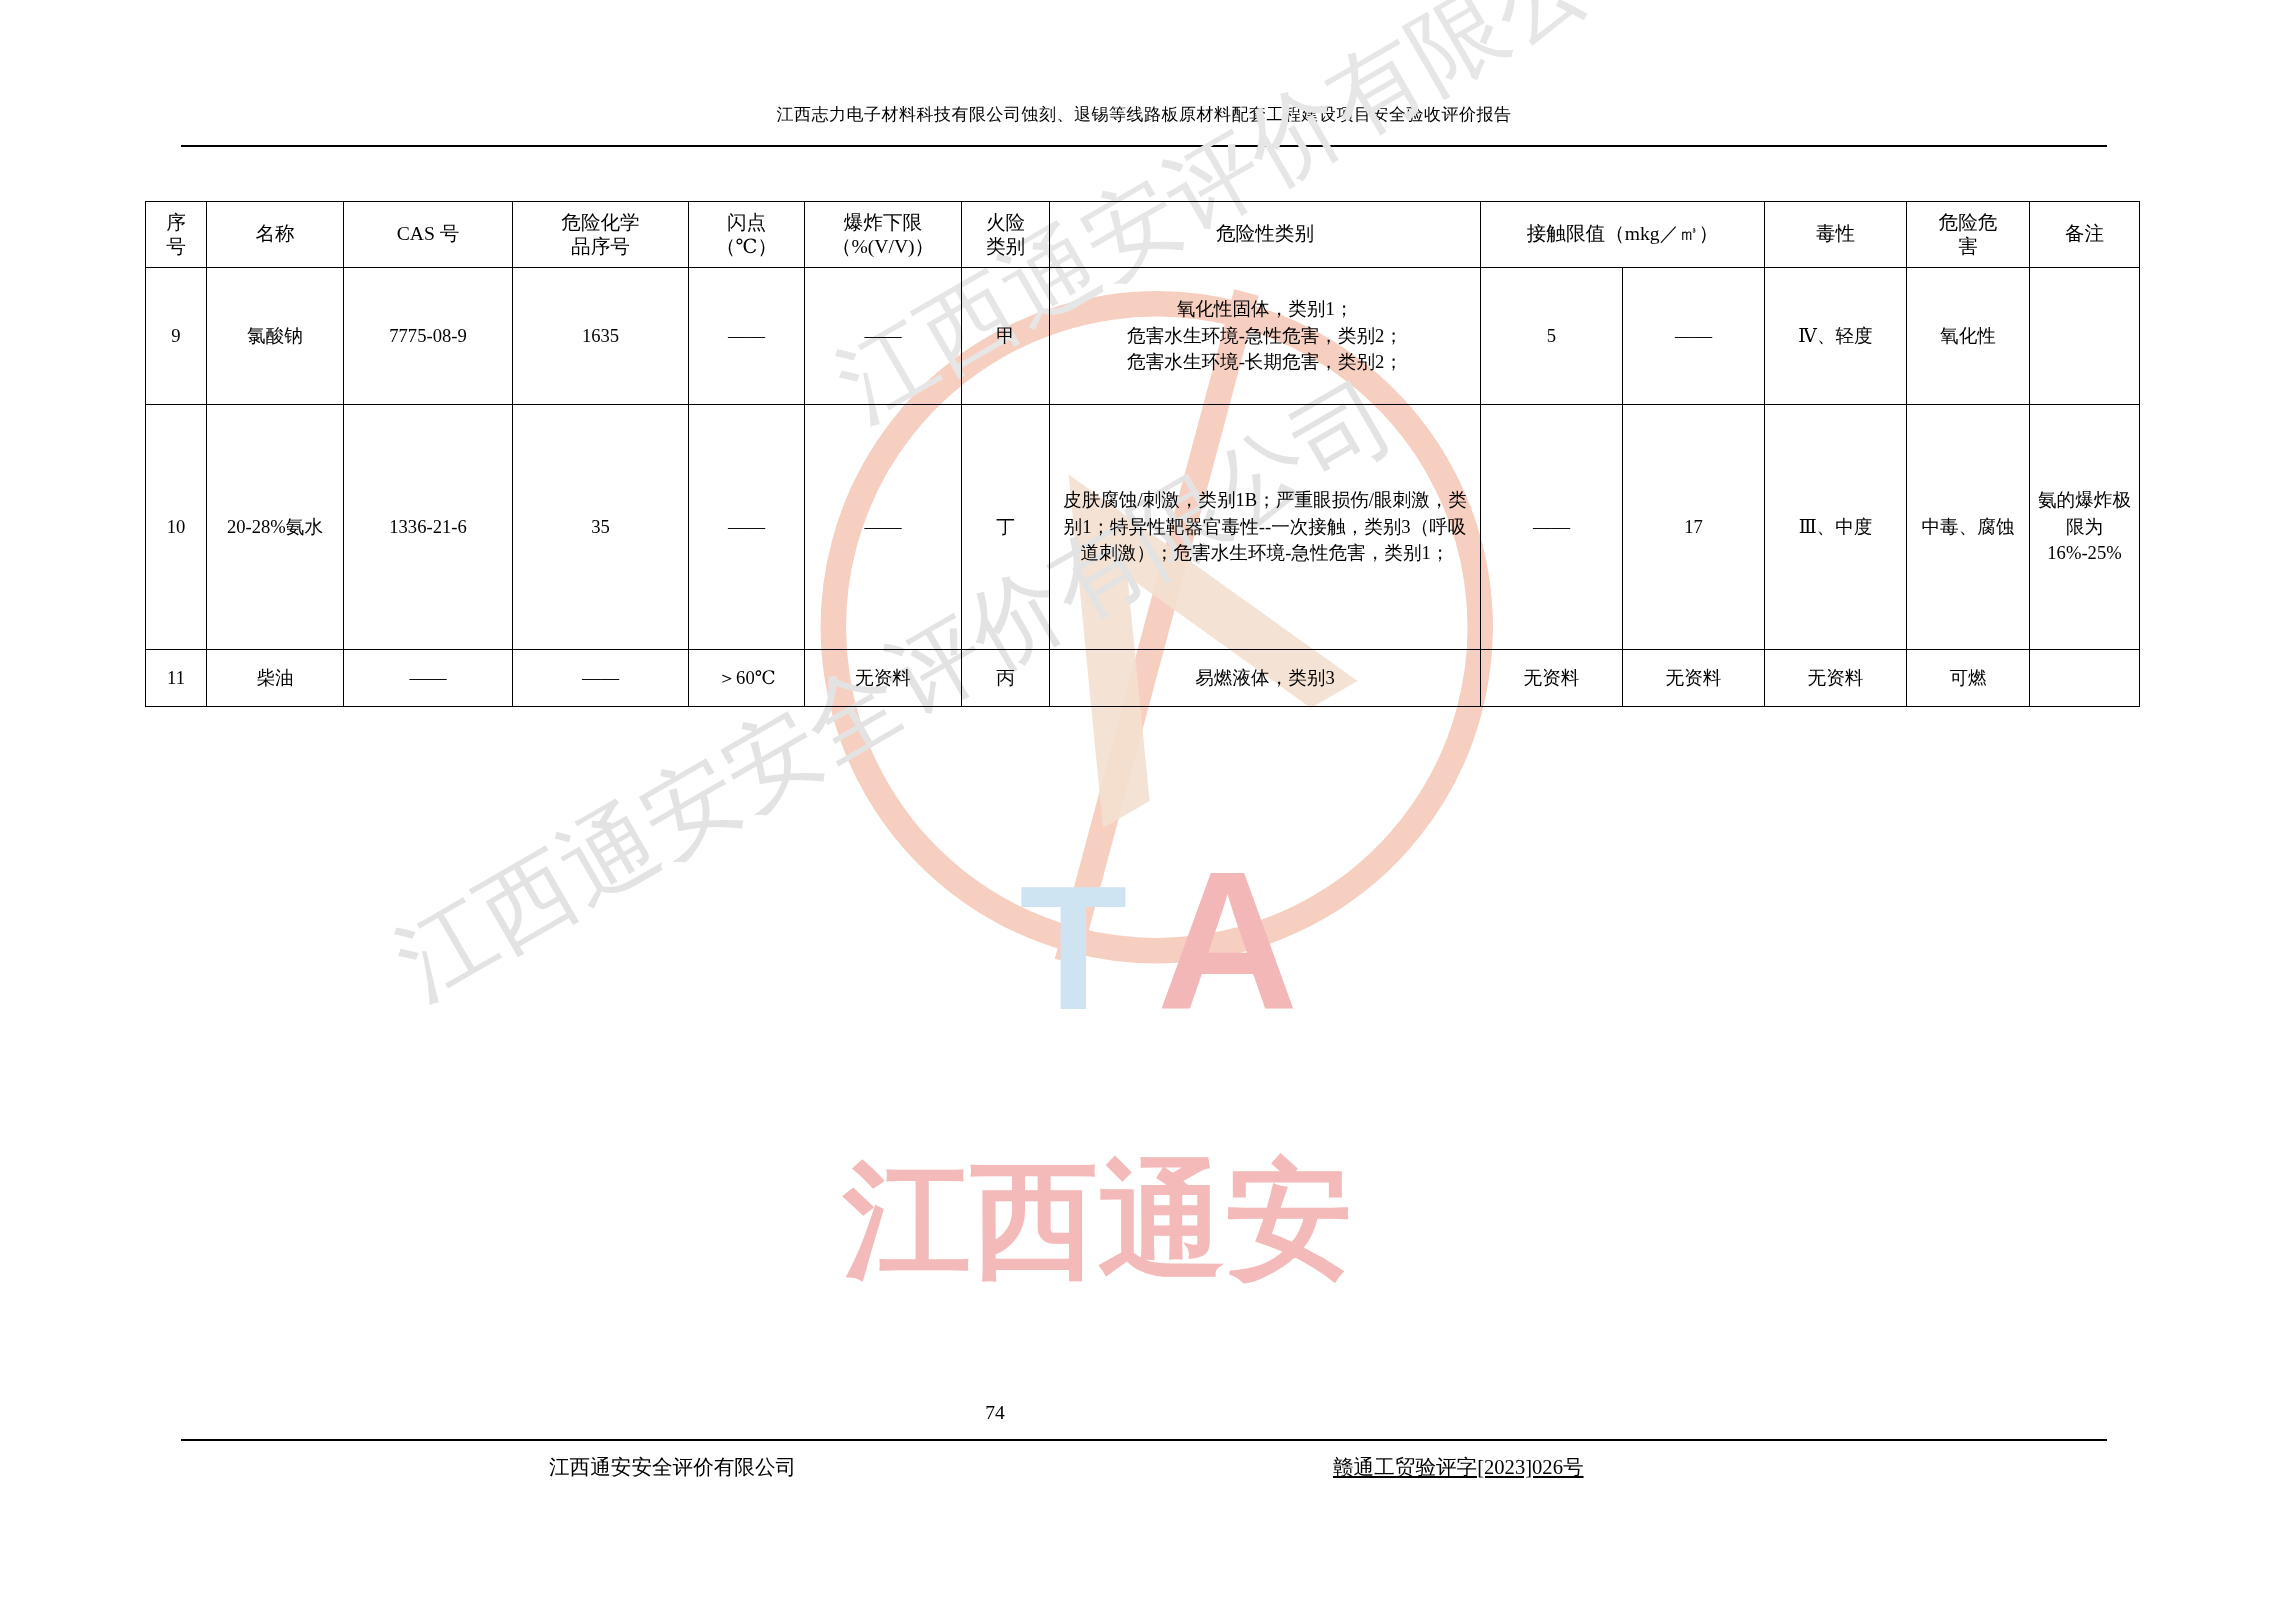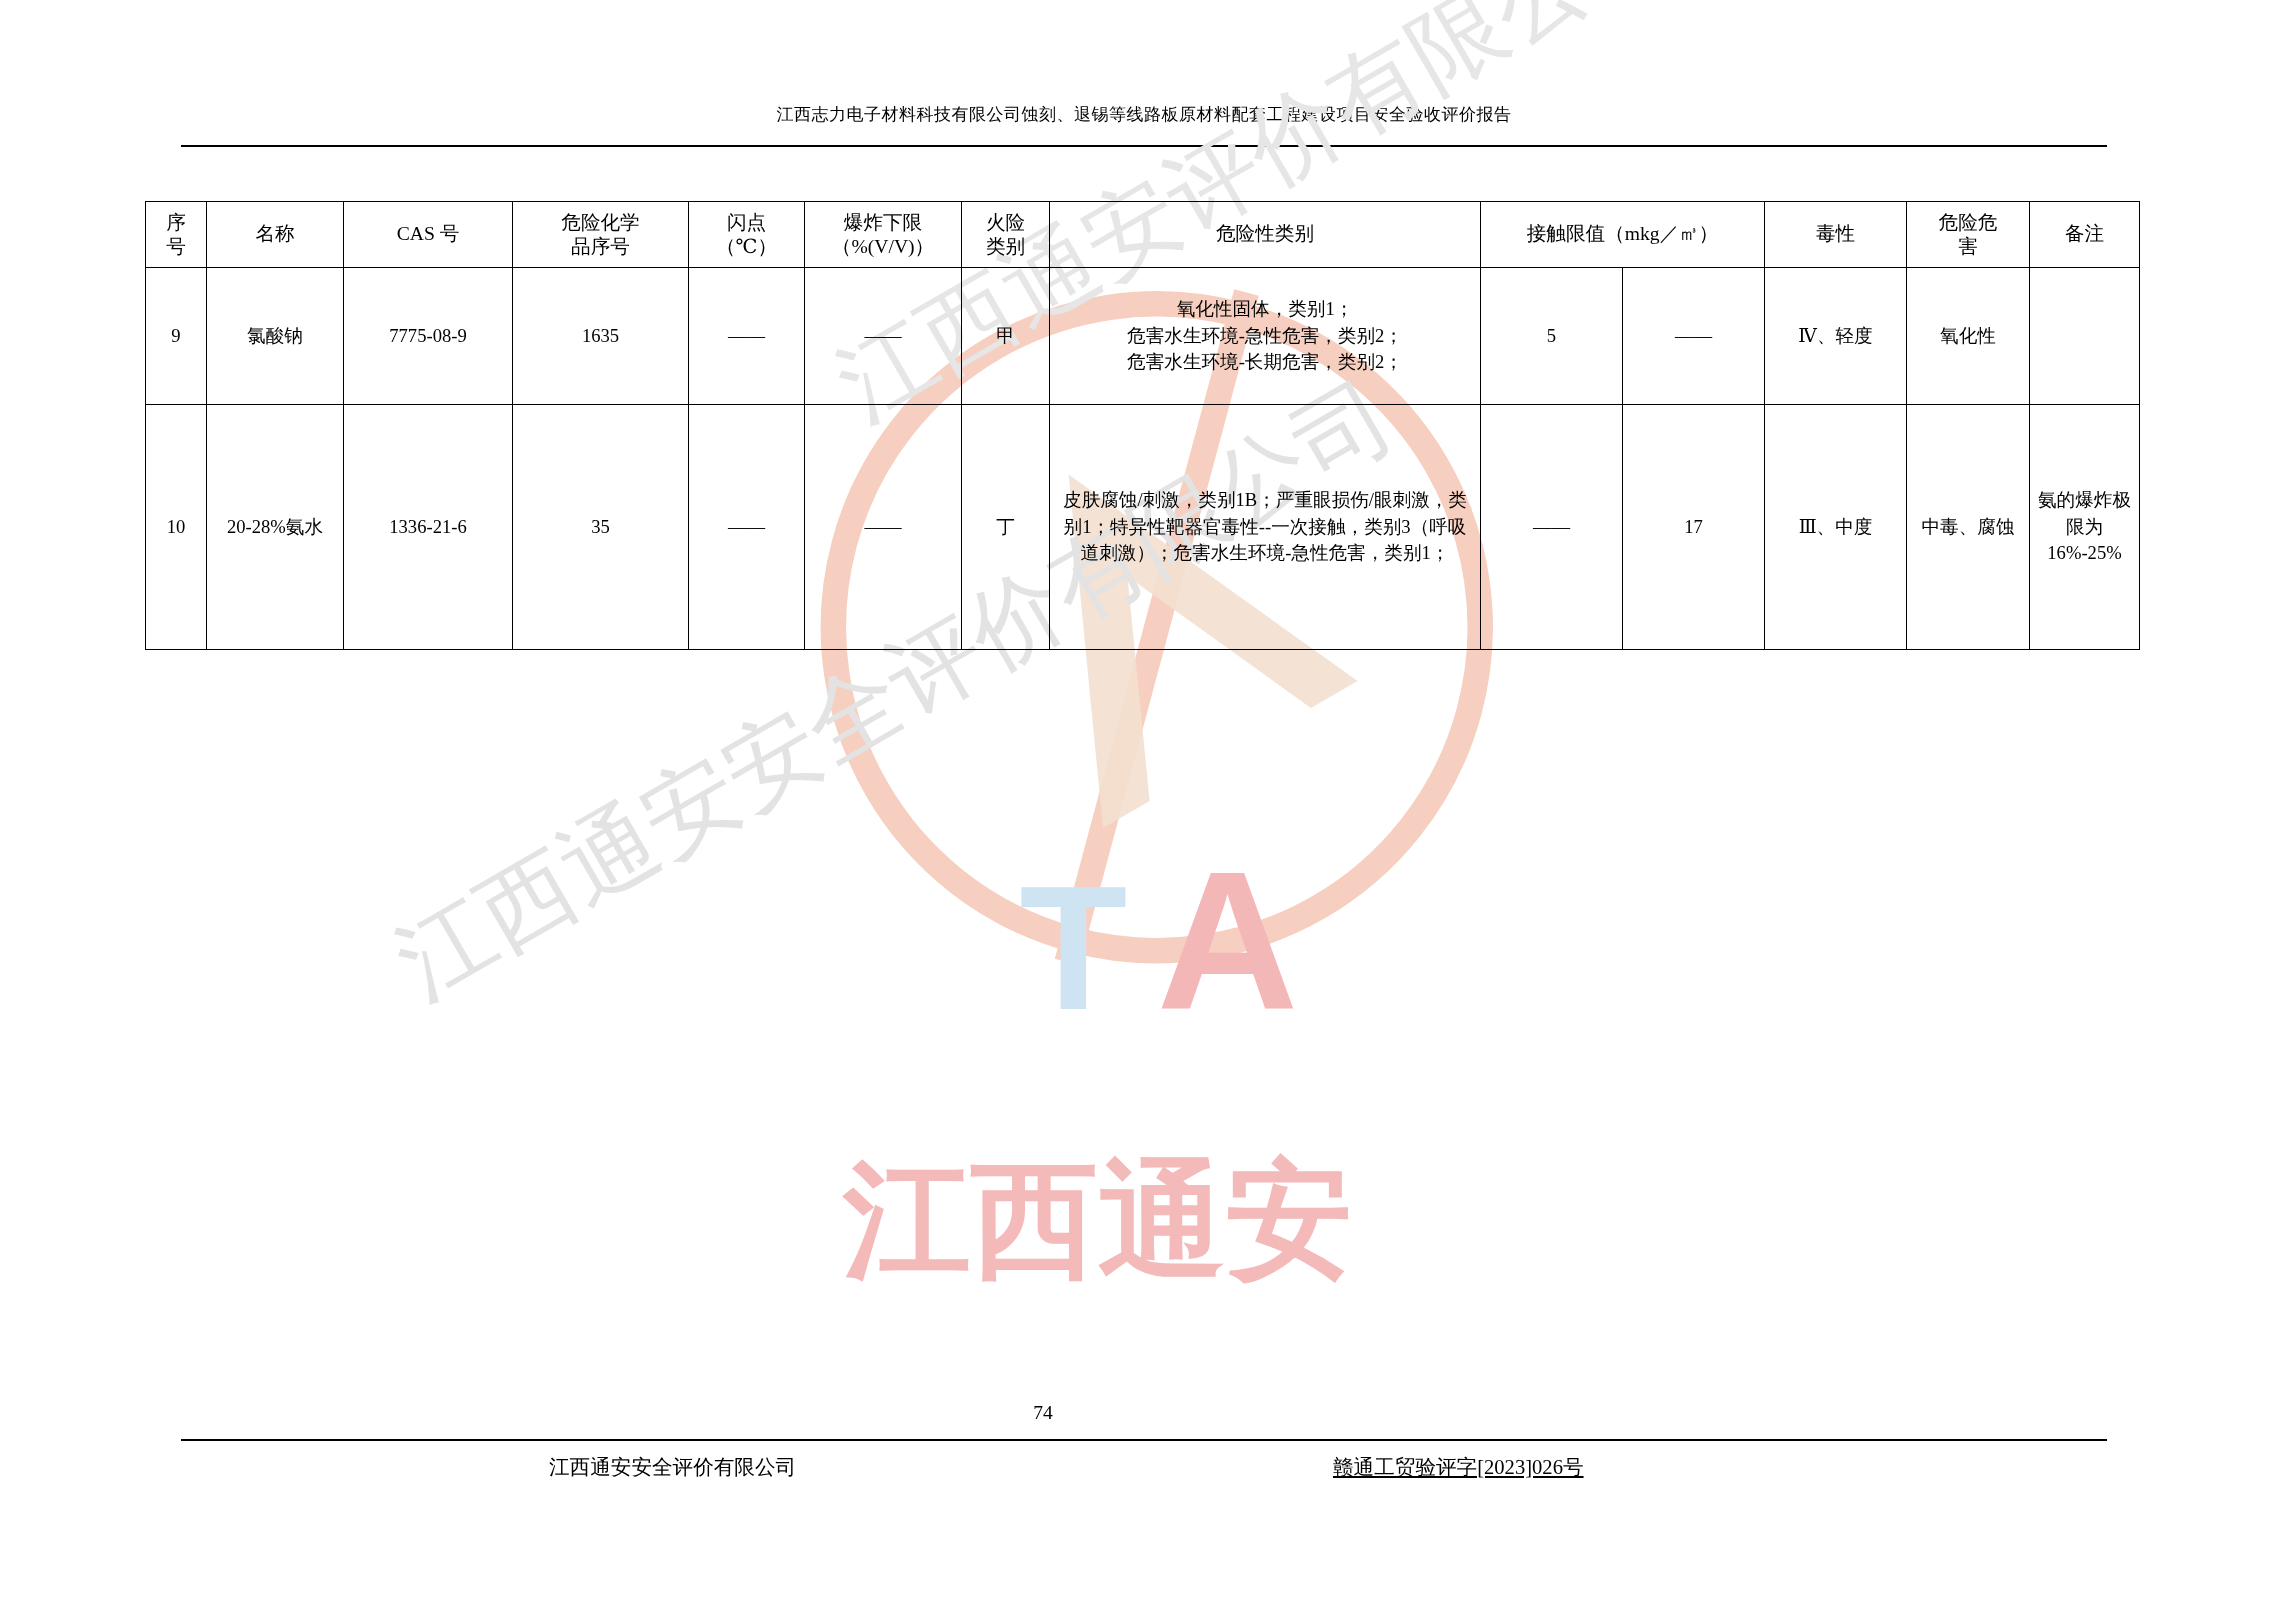--- a/index.html
+++ b/index.html
@@ -86,21 +86,20 @@
   }
 
   
   .page-number {
     position: absolute;
     top: 1402px;
     left: 0;
     width: 1990px;
     text-align: center;
     font-size: 19.6px;
-    padding-left: 48px;
   }
   .footer-rule {
     position: absolute;
     top: 1439px;
     left: 181px;
     width: 1926px;
     height: 2px;
     background: #000000;
   }
   .footer-left {
@@ -234,20 +233,35 @@
         <td>——</td>
         <td>丁</td>
         <td class="cell-multiline">皮肤腐蚀/刺激，类别1B；严重眼损伤/眼刺激，类别1；特异性靶器官毒性--一次接触，类别3（呼吸道刺激）；危害水生环境-急性危害，类别1；</td>
         <td>——</td>
         <td>17</td>
         <td>Ⅲ、中度</td>
         <td>中毒、腐蚀</td>
         <td>氨的爆炸极限为16%-25%</td>
       </tr>
 
+      <tr style="height:57px">
+        <td>11</td>
+        <td>柴油</td>
+        <td>——</td>
+        <td>——</td>
+        <td>＞60℃</td>
+        <td>无资料</td>
+        <td>丙</td>
+        <td>易燃液体，类别3</td>
+        <td>无资料</td>
+        <td>无资料</td>
+        <td>无资料</td>
+        <td>可燃</td>
+        <td></td>
+      </tr>
     </tbody>
   </table>
 </div>
 
 <div class="page-number">74</div>
 <div class="footer-rule"></div>
 <div class="footer-left">江西通安安全评价有限公司</div>
 <div class="footer-right">赣通工贸验评字[2023]026号</div>
 
 

